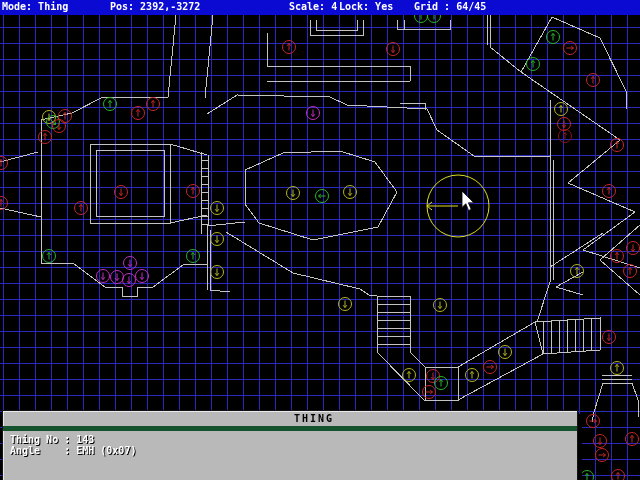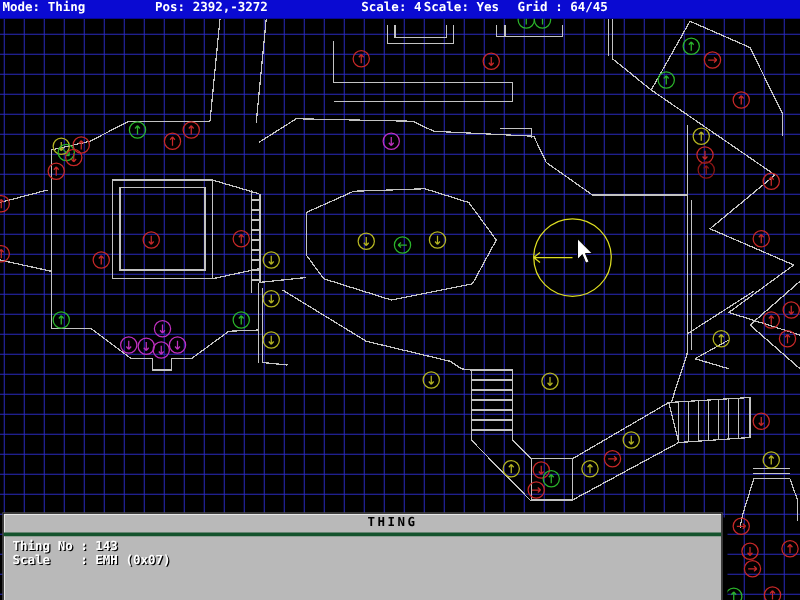--- a/index.html
+++ b/index.html
@@ -7,35 +7,35 @@
           font-family:"DejaVu Sans Mono",monospace;}
   
   #statusbar{position:absolute;left:0;top:0;width:640px;height:15px;}
   .sb-field{position:absolute;top:1px;font-size:10px;font-weight:bold;color:#fff;white-space:pre;}
   
   #map{position:absolute;left:0;top:15px;width:640px;height:465px;}
   
   #dialog{position:absolute;left:2px;top:410px;width:574px;height:70px;background:#b9b9b9;
           border:1px solid #141414;box-shadow:inset 0 1px 0 #e9e9e9,inset 1px 0 0 #e9e9e9,4px 4px 0 #000;}
   #dialog-title{height:15px;line-height:15px;text-align:center;font-size:10px;font-weight:bold;
-          color:#000;letter-spacing:2px;border-bottom:3px solid #14532d;padding-left:48px;}
+          color:#000;letter-spacing:2px;border-bottom:5px solid #14532d;padding-left:48px;}
   #dialog-body{padding:3px 4px 0 7px;}
   .dlg-row{font-size:10px;font-weight:bold;line-height:11px;color:#fff;white-space:pre;
           text-shadow:1px 1px 0 #000;}
 </style>
 </head>
 <body>
 
 <div id="screen">
 
   <div id="statusbar" style="background: rgb(10, 10, 210);">
       <span class="sb-field" style="left: 2px;">Mode: Thing</span>
-      <span class="sb-field" style="left: 110px; margin-left: 14px;">Pos: 2392,-3272</span>
+      <span class="sb-field" style="left: 110px;">Pos: 2392,-3272</span>
       <span class="sb-field" style="left: 261px; padding-left: 28px;">Scale: 4</span>
-      <span class="sb-field" style="left: 339px;">Scale: Yes</span>
+      <span class="sb-field" style="left: 339px;">Lock: Yes</span>
       <span class="sb-field" style="left: 414px;">Grid : 64/45</span>
     </div>
 
   <svg id="map" viewBox="0 0 640 465" width="640" height="465" xmlns="http://www.w3.org/2000/svg">
       <rect x="0" y="0" width="640" height="465" fill="#000000"></rect>
       <defs>
         <pattern id="grid" width="16" height="16" patternUnits="userSpaceOnUse" x="3" y="12">
           <path d="M0,0 H16 M0,0 V16" fill="none" stroke="#2929bc" stroke-width="1" shape-rendering="crispEdges"></path>
         </pattern>
       </defs>
@@ -347,17 +347,17 @@
         <circle cx="458" cy="191" r="31"></circle>
         <path d="M458,191 L427,191 M427,191 L432,187 M427,191 L432,195"></path>
       </g>
       <path d="M462,176 l0,16.5 l3.8,-3.8 l2.8,6.8 l2.6,-1.1 l-2.8,-6.6 l5.4,0 Z" fill="#ffffff" stroke="#000000" stroke-width="0.8"></path>
     </svg>
 
   <div id="dialog">
     <div id="dialog-title">THING</div>
     <div id="dialog-body">
         <div class="dlg-row">Thing No : 143</div>
-        <div class="dlg-row">Scale    : EMH (0x07)</div>
+        <div class="dlg-row">Angle    : EMH (0x07)</div>
       </div>
   </div>
 
 </div>
 
 </body></html>

